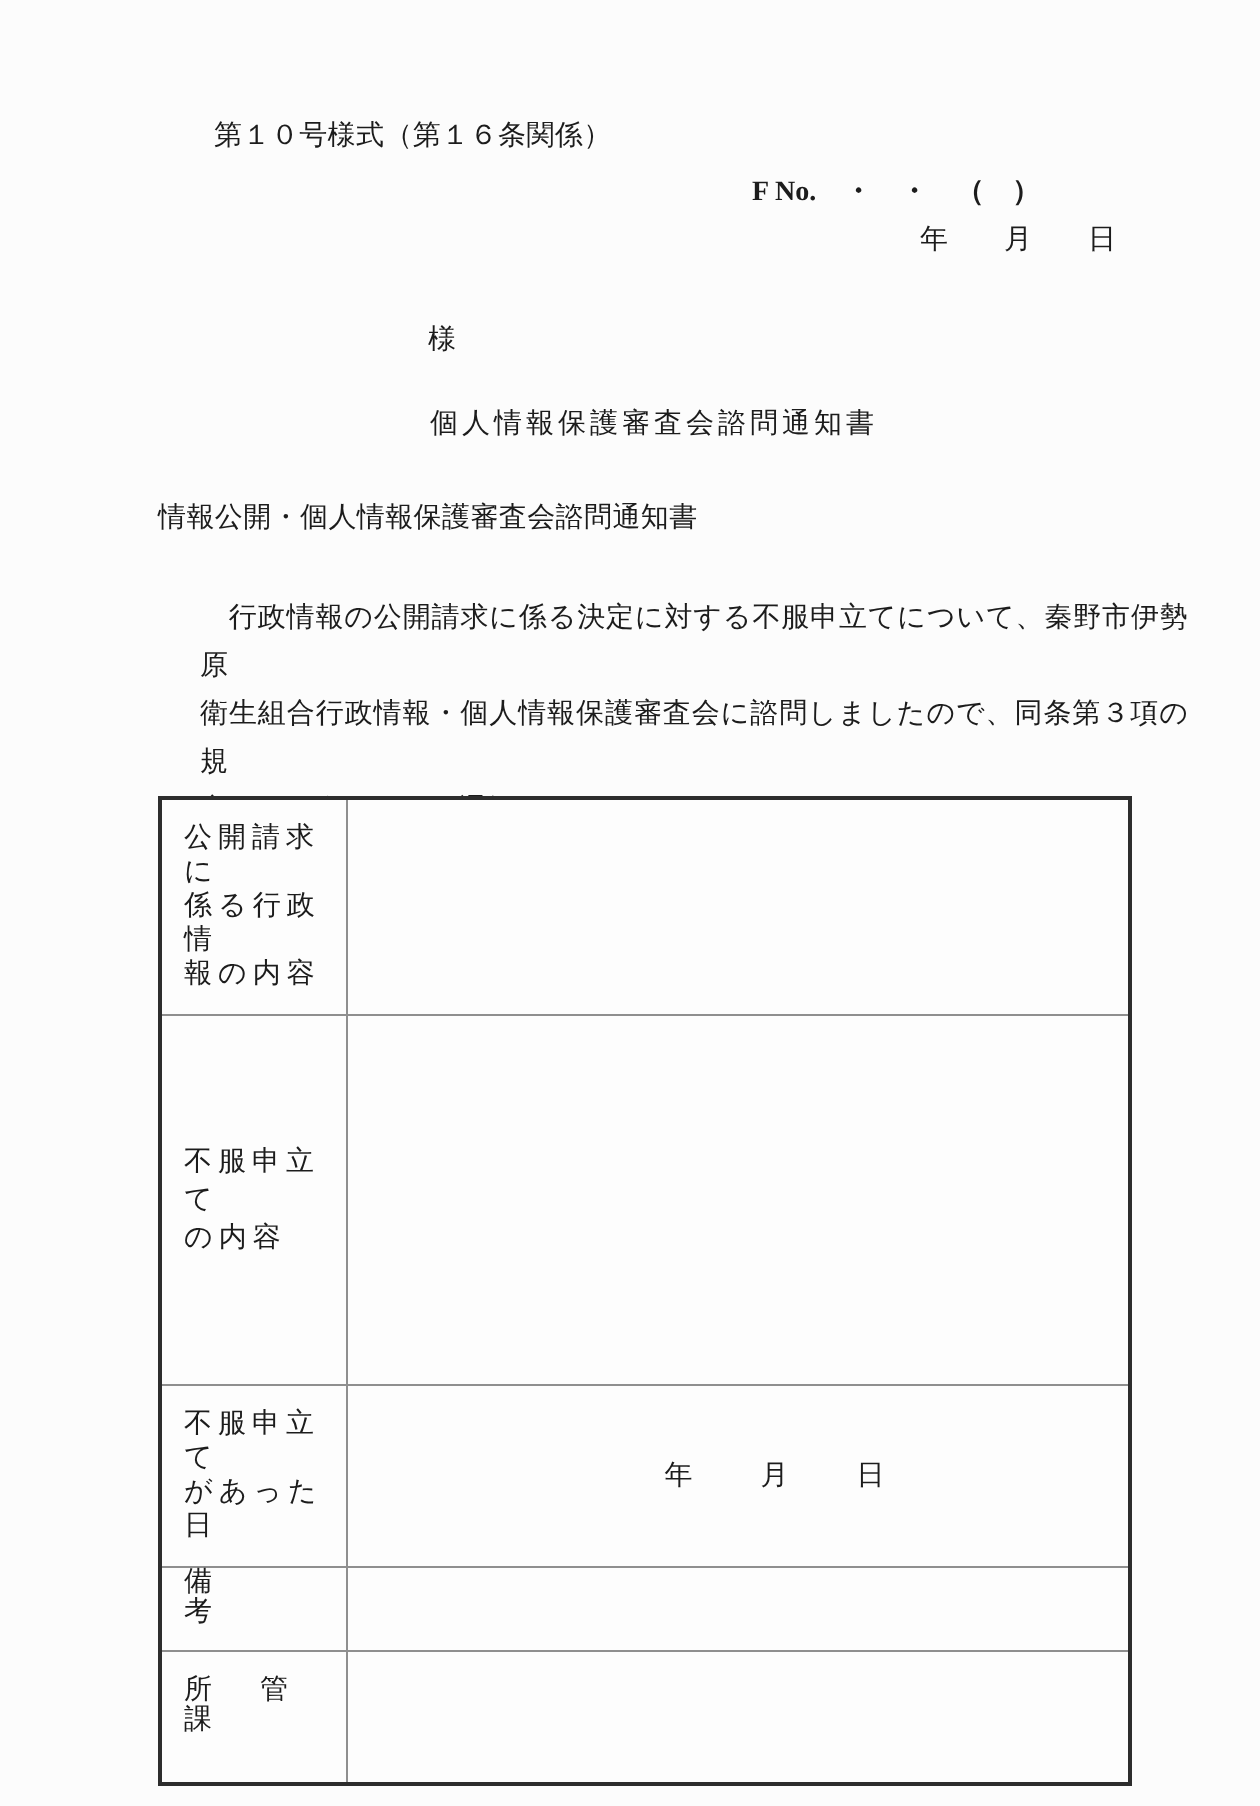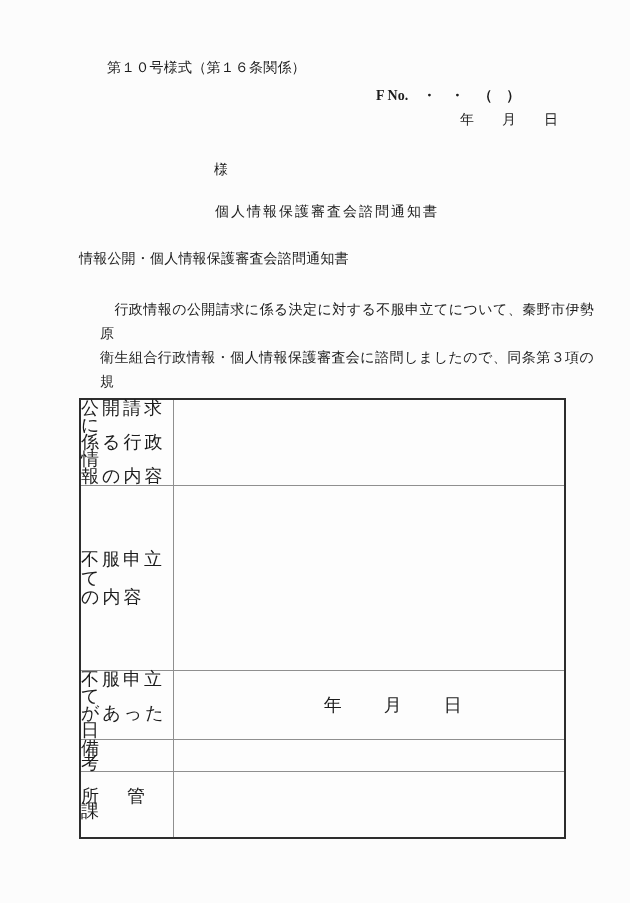--- a/index.html
+++ b/index.html
@@ -35,22 +35,22 @@
     position: absolute;
     left: 79px;
     top: 398px;
     width: 487px;
     border-collapse: collapse;
     table-layout: fixed;
     border: 2px solid #2d2d2d;
   }
   table.form-table td {
     border: 1px solid #8f8f8f;
-    padding: 0;
-    font-size: 18px;
+    padding: 11px;
+    font-size: 14px;
     background: #fdfdfd;
   }
   td.lbl {
     letter-spacing: 3px;
     line-height: 17px;
     white-space: pre-line;
     vertical-align: top;
     padding: 1px 0 0 2px;
   }
   tr.r1 { height: 52px; }

